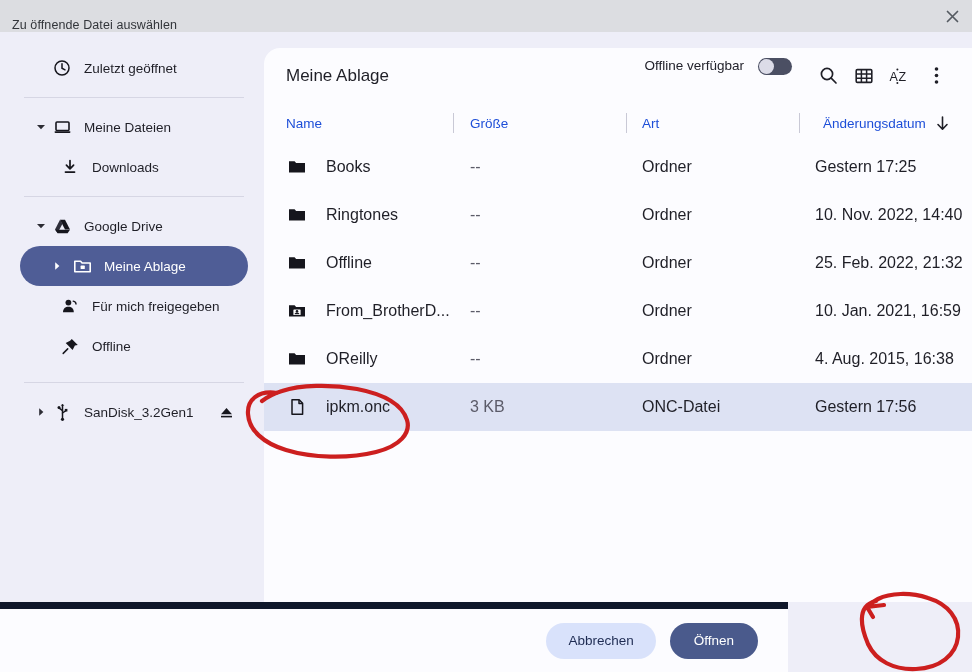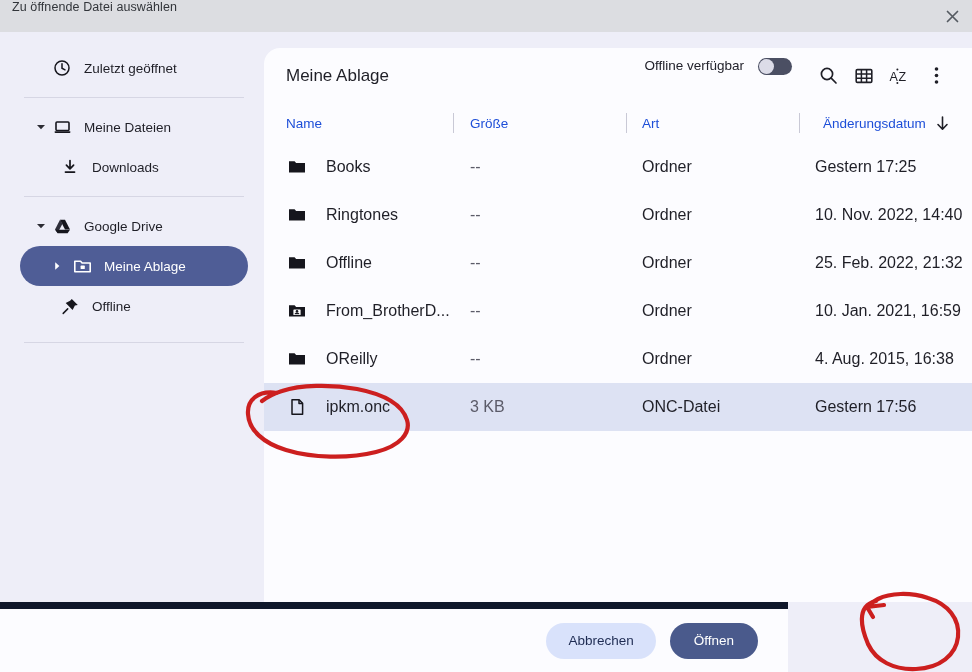--- a/index.html
+++ b/index.html
@@ -15,21 +15,21 @@
     position: relative;
     width: 972px; height: 672px;
     background: #eeeef8;
   }
 
   
   .titlebar {
     position: absolute; left: 0; top: 0;
     width: 972px; height: 32px;
     background: #dcdde1;
-    display: flex; align-items: flex-start;
+    display: flex; align-items: flex-end;
   }
   .titlebar-text {
     margin-left: 12px;
     font-size: 12.5px;
     color: #32353a;
     letter-spacing: .1px;
   }
   .titlebar-close {
     position: absolute; right: 0; top: 0;
     width: 40px; height: 32px;
@@ -316,33 +316,67 @@
         </span>
         <span class="nav-icon" style="margin-left:4px;">
           <svg width="19" height="19" viewBox="0 0 19 19">
             <path d="M1.8 4.3 H7.6 L9.1 6.0 H17.2 V14.8 H1.8 Z" fill="none" stroke="#ffffff" stroke-width="1.6" stroke-linejoin="round"></path>
             <rect x="7.6" y="8.6" width="4.2" height="3.4" rx="0.6" fill="#ffffff"></rect>
           </svg>
         </span>
         <span class="nav-label">Meine Ablage</span>
       </div>
 
+      <div class="nav-item indent-1">
+        <span class="nav-icon">
+          <svg width="19" height="19" viewBox="0 0 19 19">
+            <circle cx="7.4" cy="5.6" r="2.9" fill="#16161d"></circle>
+            <path d="M2 15.3 C2 11.6 4.4 9.8 7.4 9.8 C10.4 9.8 12.8 11.6 12.8 15.3 Z" fill="#16161d"></path>
+            <path d="M12.2 4.1 C13.9 4.4 15 5.6 15 7.1" fill="none" stroke="#16161d" stroke-width="1.4" stroke-linecap="round"></path>
+          </svg>
+        </span>
+        <span class="nav-label">Für mich freigegeben</span>
+      </div>
 
       <div class="nav-item indent-1">
         <span class="nav-icon">
           <svg width="19" height="19" viewBox="0 0 19 19">
             <path d="M10.8 1.9 L16.8 7.9 L13.9 8.6 L11.6 13.0 L4.7 6.1 L9.1 3.8 Z" fill="#16161d"></path>
             <path d="M6.7 11.9 L2.2 16.4" stroke="#16161d" stroke-width="1.5" stroke-linecap="round"></path>
           </svg>
         </span>
         <span class="nav-label">Offline</span>
       </div>
 
       <div class="nav-divider" style="margin-top:16px;"></div>
 
+      <div class="nav-item top-level" style="margin-top:7px;">
+        <span class="twisty">
+          <svg width="10" height="10" viewBox="0 0 10 10">
+              <path d="M3.2 1.2 L7.4 5 L3.2 8.8 Z" fill="#2c2c34"></path>
+            </svg>
+        </span>
+        <span class="nav-icon">
+          <svg width="19" height="19" viewBox="0 0 19 19">
+            <path d="M9.5 2.2 V15.6" stroke="#16161d" stroke-width="1.5" stroke-linecap="round"></path>
+            <circle cx="9.5" cy="16.3" r="1.6" fill="#16161d"></circle>
+            <path d="M9.5 7.6 L6.2 5.1 M9.5 10.0 L12.9 7.6" stroke="#16161d" stroke-width="1.4" stroke-linecap="round"></path>
+            <circle cx="6.0" cy="4.6" r="1.5" fill="#16161d"></circle>
+            <rect x="11.8" y="5.9" width="2.6" height="2.6" fill="#16161d"></rect>
+            <path d="M7.6 2.6 L9.5 0.9 L11.4 2.6 Z" fill="#16161d"></path>
+          </svg>
+        </span>
+        <span class="nav-label">SanDisk_3.2Gen1</span>
+        <span class="eject-btn">
+          <svg width="15" height="15" viewBox="0 0 15 15">
+            <path d="M7.5 3 L13 9.3 L2 9.3 Z" fill="#16161d"></path>
+            <rect x="2" y="10.8" width="11" height="1.6" fill="#16161d"></rect>
+          </svg>
+        </span>
+      </div>
 
     </div>
 
     <div class="main-panel">
 
       <div class="panel-header">
         <div class="panel-title">Meine Ablage</div>
         <div class="header-tools">
           <span class="offline-label">Offline verfügbar</span>
           <div class="toggle">

